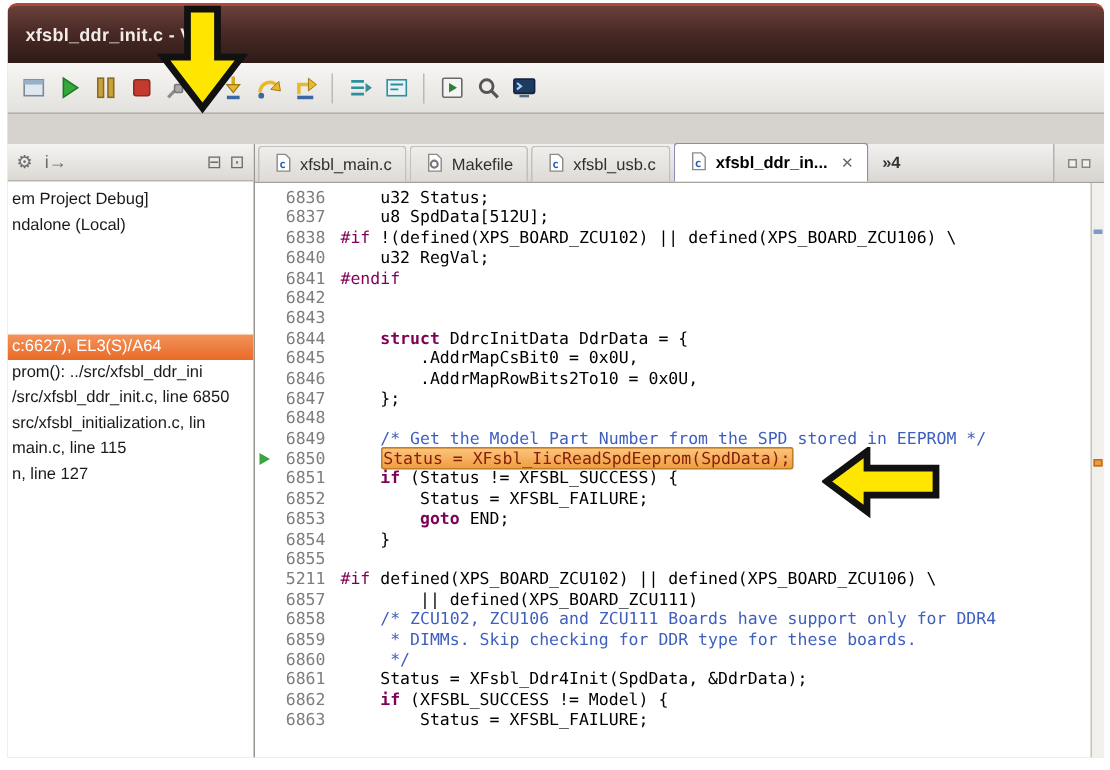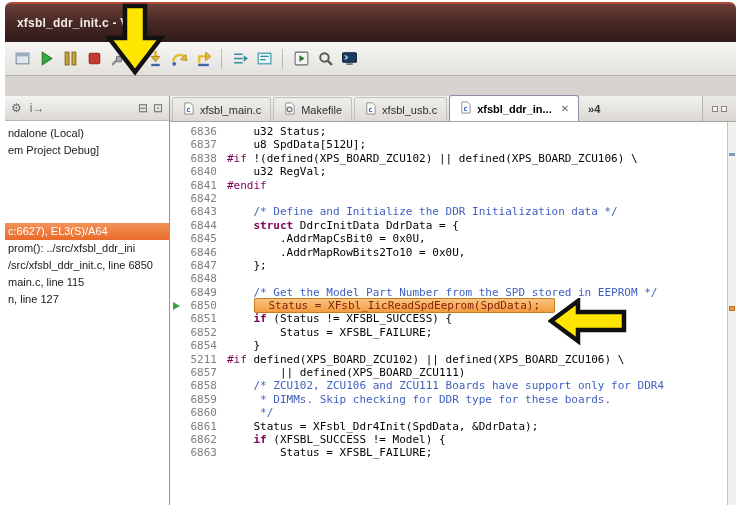--- a/index.html
+++ b/index.html
@@ -67,21 +67,21 @@
   .cl{display:flex;height:13.4px;line-height:13.4px}
   .gut{width:13px;flex:0 0 13px;display:flex;align-items:center;justify-content:center}
   .ip-arrow{width:0;height:0;border-left:7px solid #3aa441;border-top:4px solid transparent;
     border-bottom:4px solid transparent}
   .ln{width:44px;flex:0 0 44px;text-align:right;color:#7e7e7e;padding-right:10px}
   .ct{white-space:pre}
   .k{color:var(--kw);font-weight:bold}
   .c{color:var(--cm)}
   .d{color:var(--dir);font-weight:normal}
   .hlbox{background:linear-gradient(var(--hlbg1),var(--hlbg2));border:1px solid var(--hlbd);
-    color:var(--hltx);border-radius:2px;padding:0 14px}
+    color:var(--hltx);border-radius:2px;padding:0 1px}
 
   .ruler{width:9px;flex:0 0 9px;background:#f2f0ed;border-left:1px solid #c8c5bf;position:relative}
   .tick{position:absolute;left:1px;right:1px;height:3px}
   .tick.t1{top:8%;background:#7a9cc6}
   .tick.t2{top:48%;background:#ef9a3c;border:1px solid #b86f1d;height:5px}
 
   .callout{position:absolute;z-index:50;pointer-events:none}
   #arrow-down{left:100px;top:3px}
   #arrow-left{left:548px;top:298px}
 </style>
@@ -190,28 +190,29 @@
         <div class="panel-head" id="panel-head">
             <span class="picon">⚙</span>
             <span class="picon">i→</span>
             <div class="phead-right">
               <span class="picon">⊟</span>
               <span class="picon">⊡</span>
             </div>
           </div>
         <div class="panel-body">
           <div id="top-rows">
+              <div class="drow">em Project Debug]</div>
               <div class="drow">ndalone (Local)</div>
-              <div class="drow">em Project Debug]</div>
             </div>
           <div class="dspacer"></div>
           <div id="stack-rows">
               <div class="drow sel">c:6627), EL3(S)/A64</div>
               <div class="drow">prom(): ../src/xfsbl_ddr_ini</div>
               <div class="drow">/src/xfsbl_ddr_init.c, line 6850</div>
+              <div class="drow">src/xfsbl_initialization.c, lin</div>
               <div class="drow">main.c, line 115</div>
               <div class="drow">n, line 127</div>
             </div>
         </div>
       </div>
 
       <div class="editor">
         <div class="tabbar" id="tabbar">
             <div class="tab">
               <span><svg viewBox="0 0 14 14">
@@ -276,21 +277,20 @@
                 <span class="ct"><span class="d">#endif</span></span>
               </div>
               <div class="cl">
                 <span class="gut"></span>
                 <span class="ln">6842</span>
                 <span class="ct"></span>
               </div>
               <div class="cl">
                 <span class="gut"></span>
                 <span class="ln">6843</span>
-                <span class="ct"><span class="c">    /* Define and Initialize the DDR Initialization data */</span></span>
               </div>
               <div class="cl">
                 <span class="gut"></span>
                 <span class="ln">6844</span>
                 <span class="ct"><span>    </span><span class="k">struct</span><span> DdrcInitData DdrData = {</span></span>
               </div>
               <div class="cl">
                 <span class="gut"></span>
                 <span class="ln">6845</span>
                 <span class="ct"><span>        .AddrMapCsBit0 = 0x0U,</span></span>
@@ -327,22 +327,32 @@
                 <span class="ln">6851</span>
                 <span class="ct"><span>    </span><span class="k">if</span><span> (Status != XFSBL_SUCCESS) {</span></span>
               </div>
               <div class="cl">
                 <span class="gut"></span>
                 <span class="ln">6852</span>
                 <span class="ct"><span>        Status = XFSBL_FAILURE;</span></span>
               </div>
               <div class="cl">
                 <span class="gut"></span>
+                <span class="ln">6853</span>
+                <span class="ct"><span>        </span><span class="k">goto</span><span> END;</span></span>
+              </div>
+              <div class="cl">
+                <span class="gut"></span>
                 <span class="ln">6854</span>
                 <span class="ct"><span>    }</span></span>
+              </div>
+              <div class="cl">
+                <span class="gut"></span>
+                <span class="ln">6855</span>
+                <span class="ct"></span>
               </div>
               <div class="cl">
                 <span class="gut"></span>
                 <span class="ln">5211</span>
                 <span class="ct"><span class="d">#if</span><span> defined(XPS_BOARD_ZCU102) || defined(XPS_BOARD_ZCU106) \</span></span>
               </div>
               <div class="cl">
                 <span class="gut"></span>
                 <span class="ln">6857</span>
                 <span class="ct"><span>        || defined(XPS_BOARD_ZCU111)</span></span>

